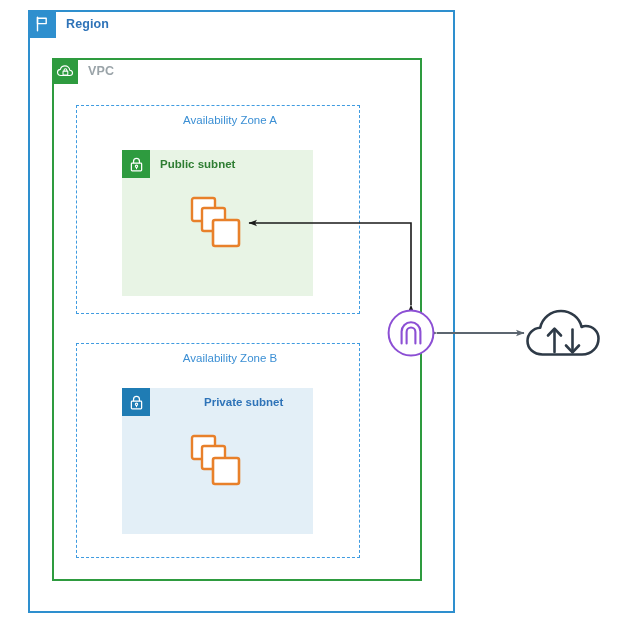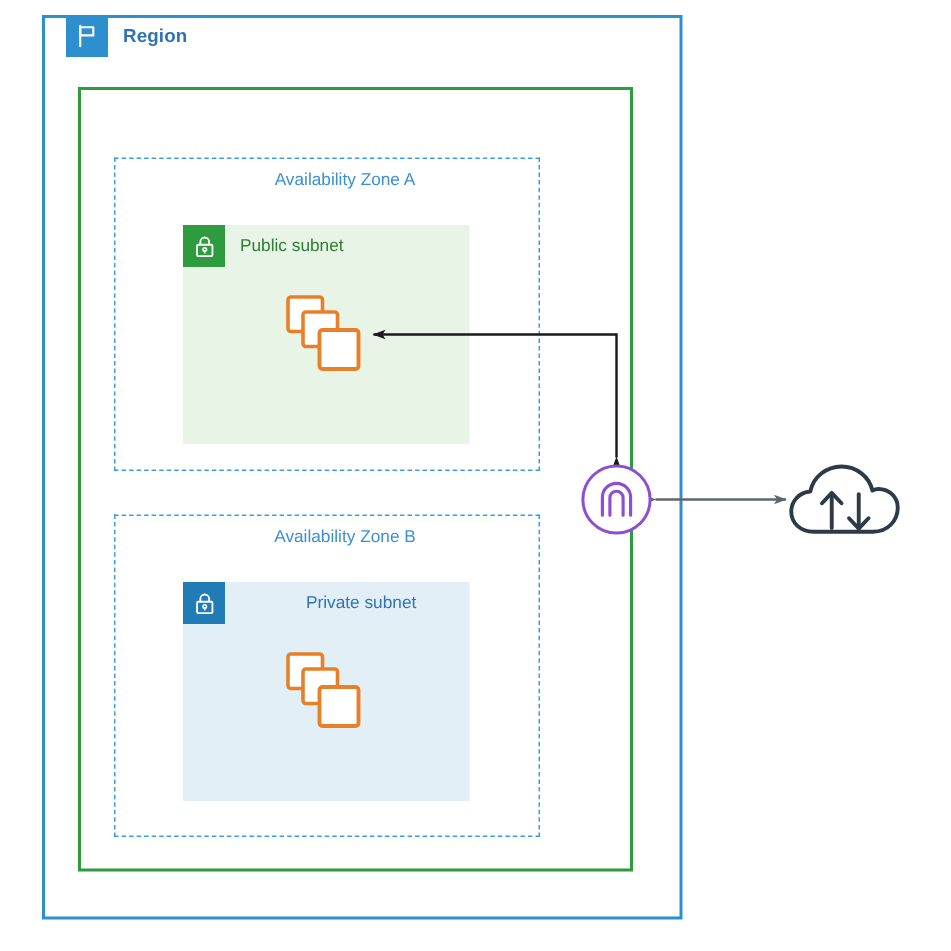--- a/index.html
+++ b/index.html
@@ -24,21 +24,21 @@
     left: 28px;
     top: 10px;
     width: 427px;
     height: 603px;
     border: 2px solid #2E8FCE;
     box-sizing: border-box;
     background: transparent;
   }
   .region-header {
     position: absolute;
-    left: 44px;
+    left: 28px;
     top: 10px;
     display: flex;
     align-items: center;
     height: 28px;
   }
   .region-icon {
     width: 28px;
     height: 28px;
     background: #2E8FCE;
     display: flex;
@@ -138,21 +138,21 @@
     height: 28px;
     display: flex;
     align-items: center;
     justify-content: center;
   }
   .subnet-icon.green { background: #2E9B3F; }
   .subnet-icon.blue  { background: #1F7CB4; }
   .subnet-label {
     margin-left: 10px;
     font-size: 11.5px;
-    font-weight: normal;
+    font-weight: bold;
   }
   .subnet-label.green { color: #2E7D32; }
   .subnet-label.blue  { color: #2E73B8; padding-left: 44px; }
 
   
   .instances {
     position: absolute;
     width: 58px;
     height: 56px;
   }
@@ -197,20 +197,30 @@
     <div class="region-icon">
       <svg width="18" height="18" viewBox="0 0 18 18">
         <path d="M4.5 2.2 L4.5 15.8" stroke="#ffffff" stroke-width="1.4" stroke-linecap="round" fill="none"></path>
         <path d="M4.5 3.2 L13.2 3.2 L13.2 8.6 L4.5 8.6 Z" stroke="#ffffff" stroke-width="1.4" fill="none" stroke-linejoin="round"></path>
       </svg>
     </div>
     <div class="region-title">Region</div>
   </div>
 
   <div class="vpc-box"></div>
+  <div class="vpc-header">
+    <div class="vpc-icon">
+      <svg width="19" height="19" viewBox="0 0 20 20">
+        <path d="M5.2 14.2 C2.9 14.2 1.6 12.6 1.6 10.9 C1.6 9.3 2.9 7.9 4.6 7.8 C5.1 5.6 7.0 4.1 9.4 4.1 C12.1 4.1 14.3 6.1 14.5 8.7 C16.2 8.9 17.4 10.2 17.4 11.6 C17.4 13.1 16.1 14.2 14.3 14.2 Z" fill="none" stroke="#ffffff" stroke-width="1.2" stroke-linejoin="round"></path>
+        <rect x="7.4" y="9.6" width="5.0" height="4.0" rx="0.5" fill="none" stroke="#ffffff" stroke-width="1.1"></rect>
+        <path d="M8.5 9.6 L8.5 8.6 A1.45 1.45 0 0 1 11.4 8.6 L11.4 9.6" fill="none" stroke="#ffffff" stroke-width="1.1"></path>
+      </svg>
+    </div>
+    <div class="vpc-title">VPC</div>
+  </div>
 
   <div class="az-box az-a">
     <div class="az-label">Availability Zone A</div>
   </div>
 
   <div class="subnet subnet-public">
     <div class="subnet-header">
       <div class="subnet-icon green">
         <svg width="19" height="19" viewBox="0 0 20 20">
           <rect x="4.6" y="8.6" width="10.8" height="8.0" rx="0.8" fill="none" stroke="#ffffff" stroke-width="1.3"></rect>

